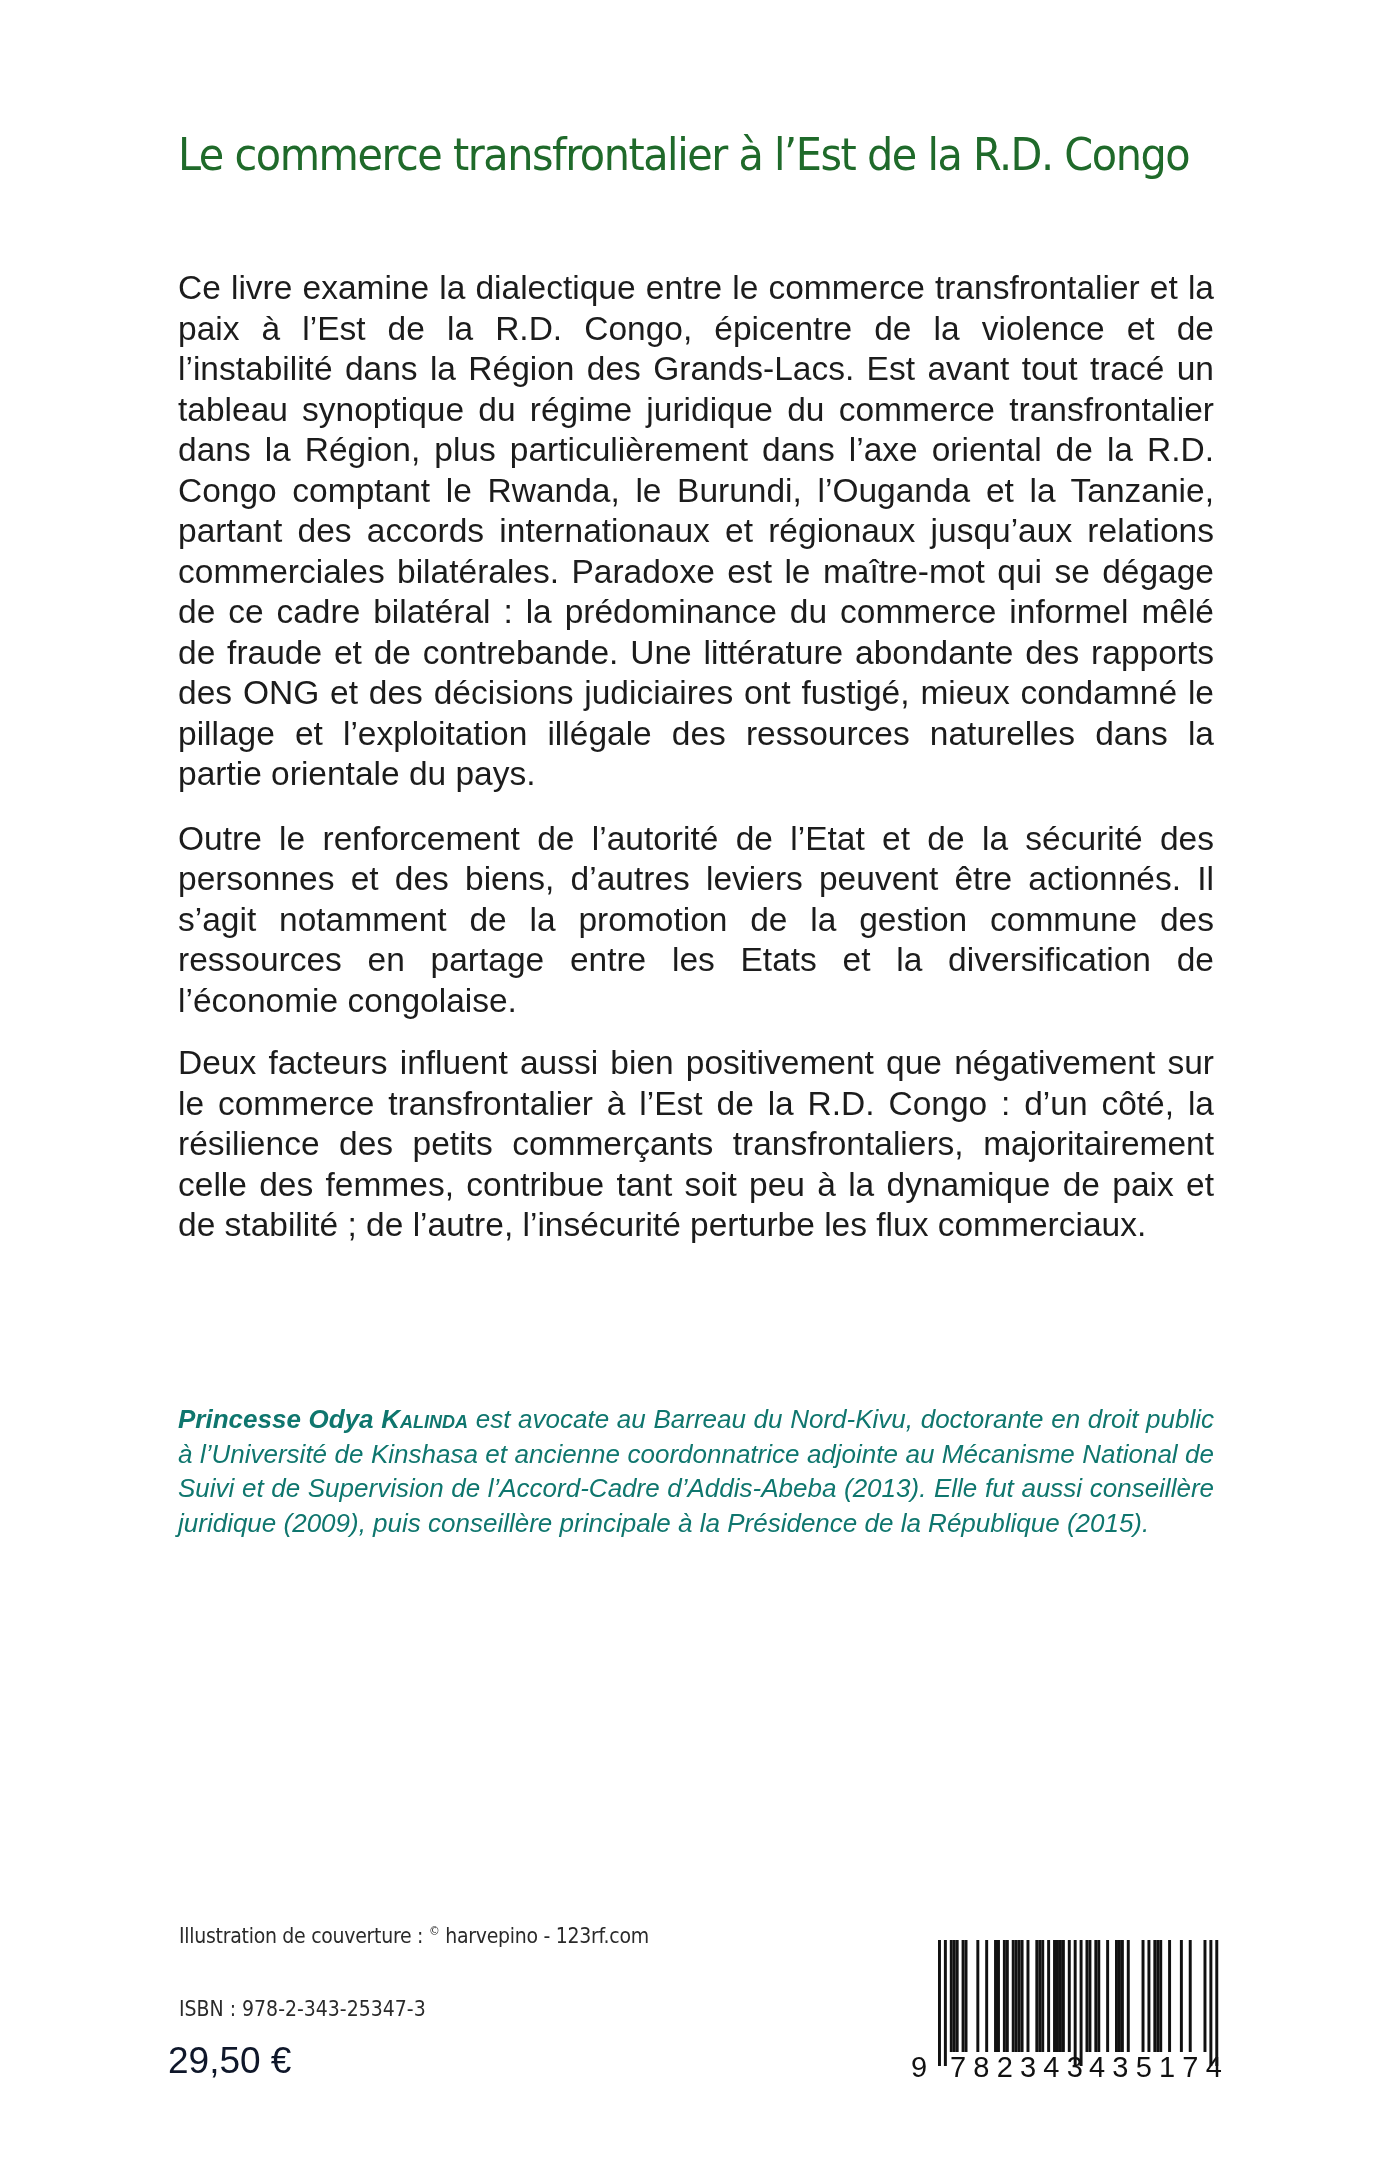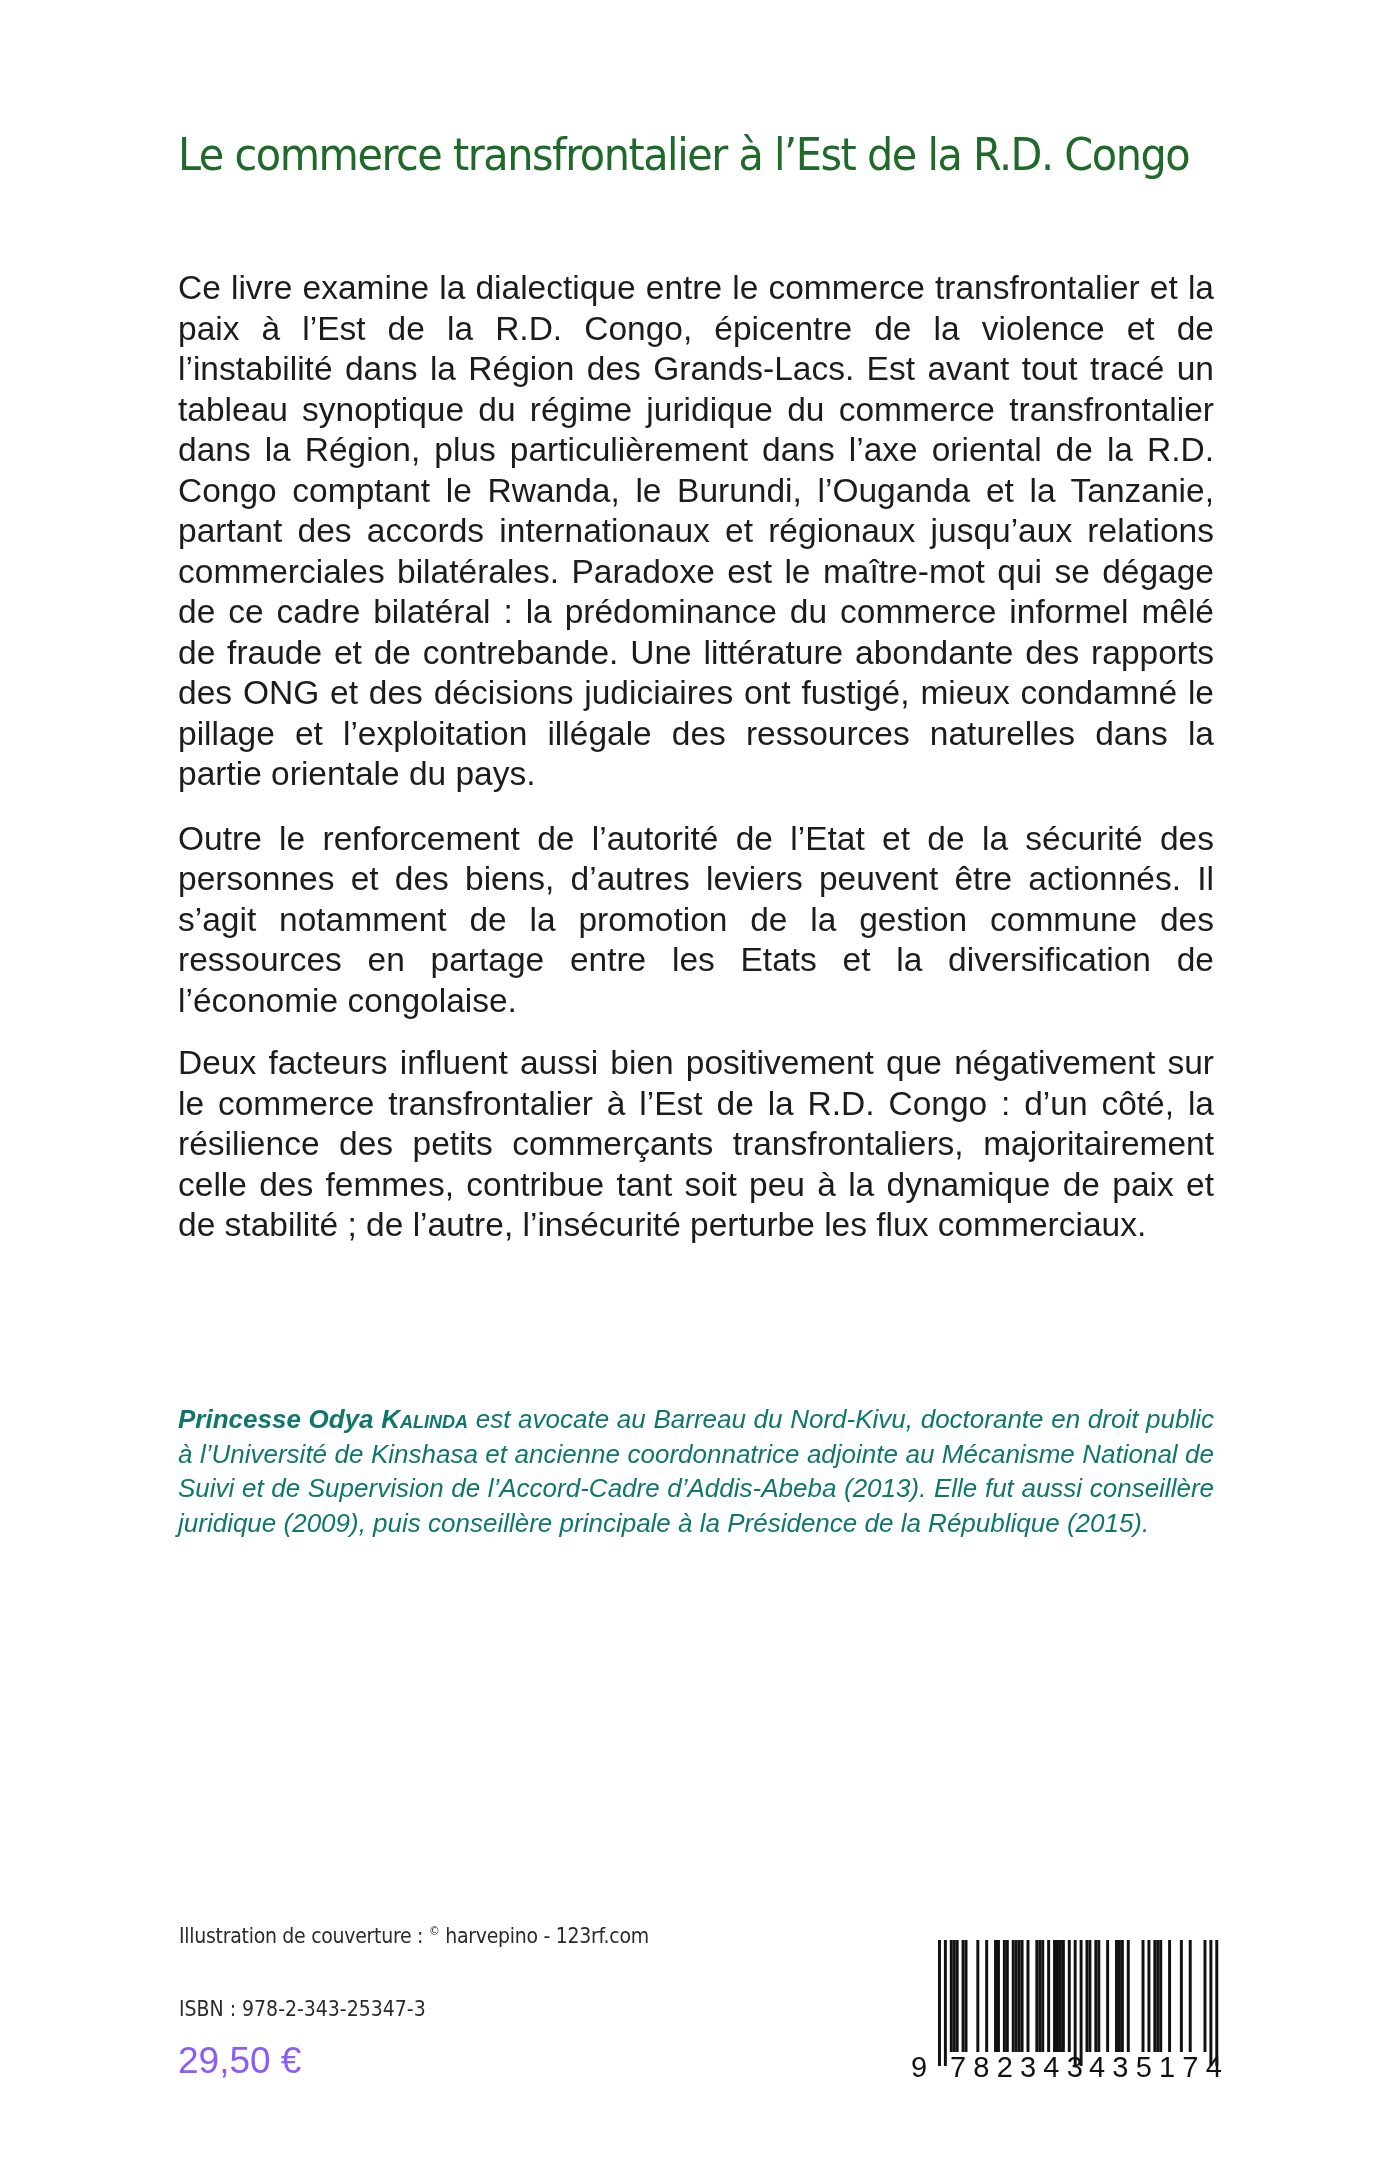--- a/index.html
+++ b/index.html
@@ -40,23 +40,23 @@
   }
   .credit sup { font-size: 12px; vertical-align: 8px; }
 
   .isbn {
     position: absolute; left: 179px; top: 1997px;
     font-family: "DejaVu Sans", sans-serif;
     font-size: 21px; color: #2a2a2a;
     transform: scaleX(0.9); transform-origin: left top; white-space: nowrap;
   }
   .price {
-    position: absolute; left: 178px; top: 2040px;
+    position: absolute; left: 168px; top: 2040px;
     font-family: "Liberation Sans", sans-serif;
-    font-size: 37px; color: #8b5cf6; white-space: nowrap;
+    font-size: 37px; color: #0f172a; white-space: nowrap;
   }
 
   .barcode {
     position: absolute; left: 910px; top: 1936px; width: 310px; height: 150px;
   }
   .barcode svg { position: absolute; left: 0; top: 0; }
   .bc-digit {
     position: absolute; top: 2051px;
     font-family: "Liberation Sans", sans-serif;
     font-size: 29px; color: #111; letter-spacing: 7.2px; white-space: nowrap;

